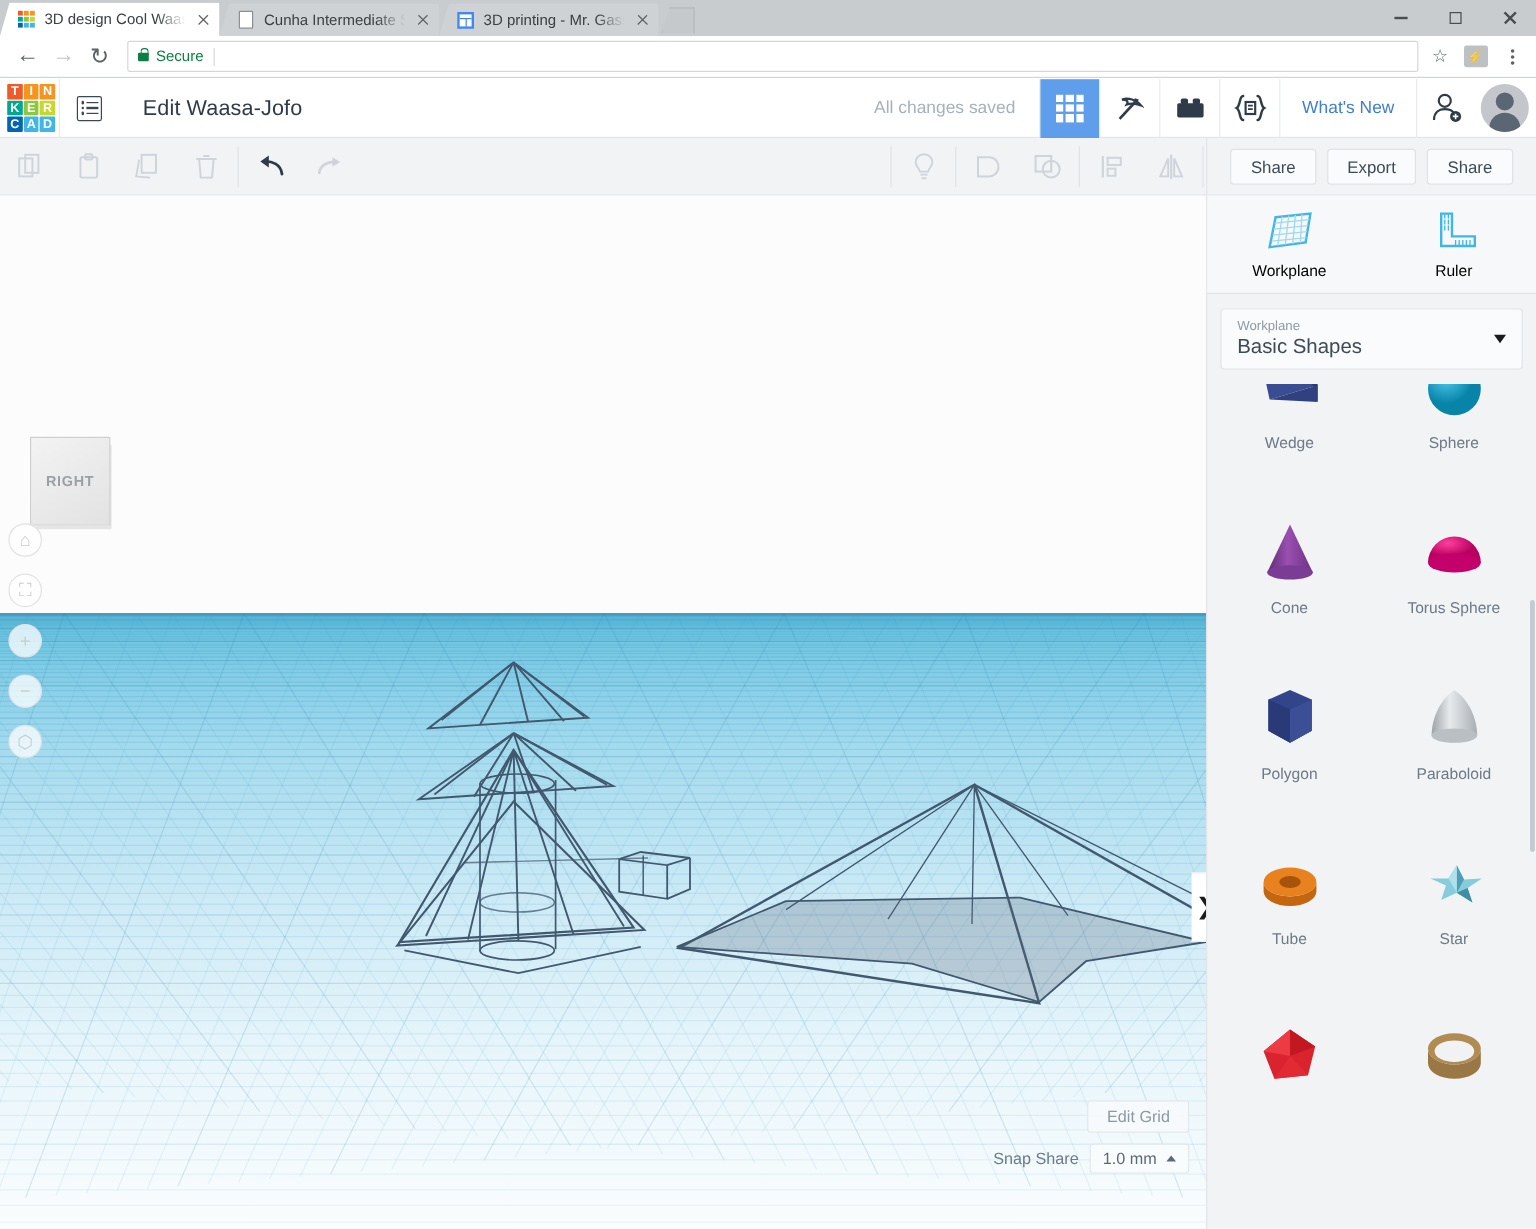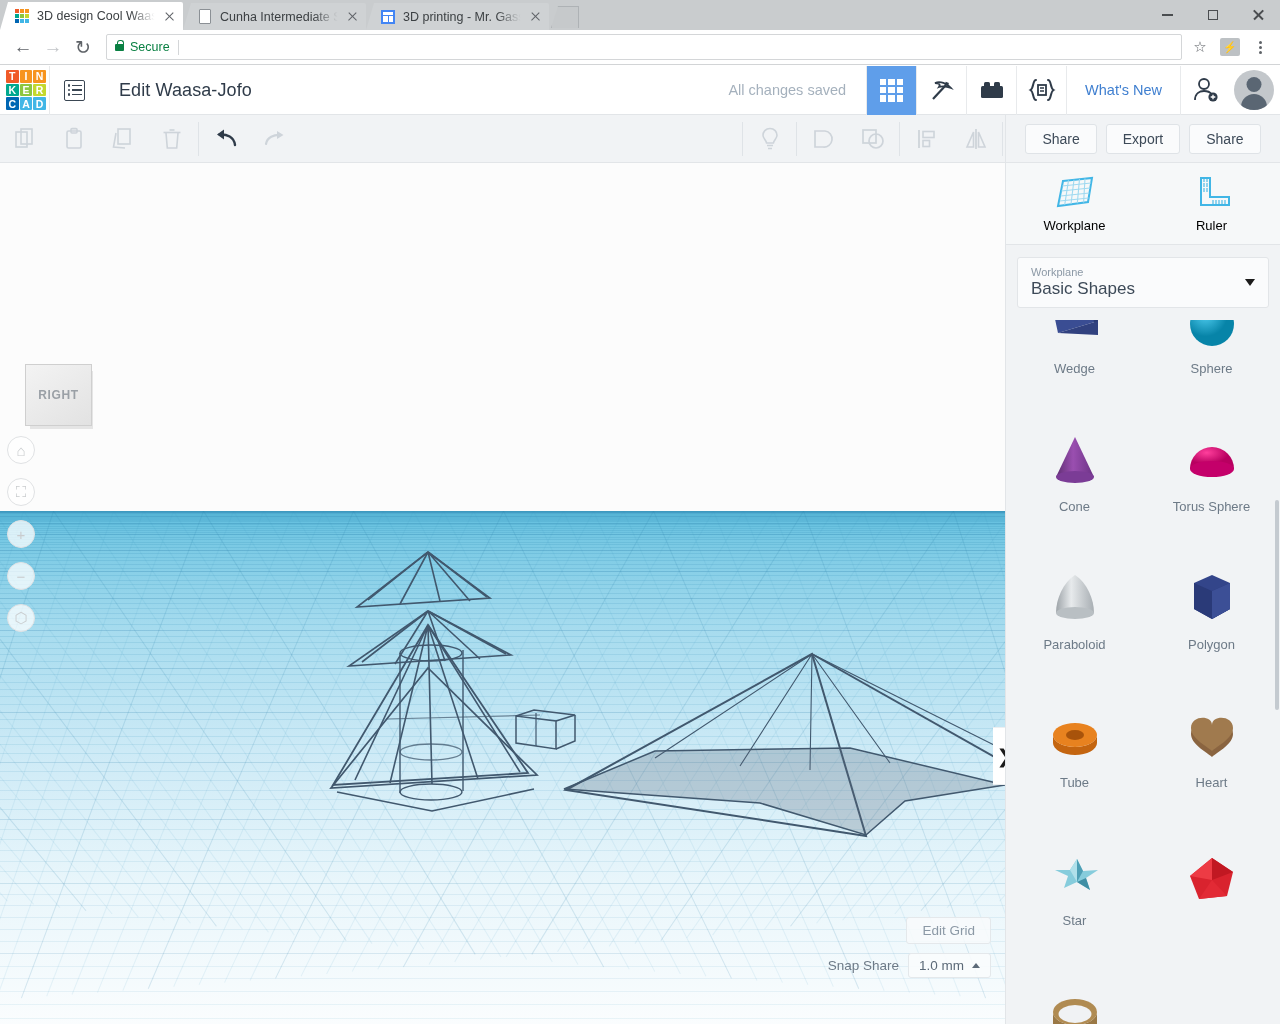--- a/index.html
+++ b/index.html
@@ -157,21 +157,21 @@
   .workplane { position:absolute; left:-420px; top:348px; width:1845px; height:520px;
     background: linear-gradient(to bottom, #5fbede 0%, #79c9e4 6%, #a5dbee 22%, #cdeaf6 46%, #e9f6fb 72%, #fbfdfe 100%); }
   .wp-lines-h { position:absolute; inset:0; }
   .wp-lines-h i { position:absolute; left:0; right:0; height:1px; background:rgba(60,150,190,0.35); }
   .wp-lines-v { position:absolute; inset:0; overflow:hidden; }
   .wp-lines-v i { position:absolute; top:0; bottom:0; width:1px; background:rgba(60,150,190,0.30);
     transform-origin: top center; }
   .wp-major { background:rgba(40,125,170,0.5) !important; }
 
   .viewcube {
-    position:absolute; left:25px; top:201px; width:67px; height:62px;
+    position:absolute; left:25px; top:201px; width:67px; height:74px;
     background: linear-gradient(145deg,#f3f3f3,#e2e2e2);
     border:1px solid #cfcfcf; display:flex; align-items:center; justify-content:center;
     font-size:12px; font-weight:bold; color:#9aa0a6; letter-spacing:0.6px;
     box-shadow: 3px 5px 0 -2px rgba(0,0,0,0.09); cursor:pointer;
   }
   .navbtns { position:absolute; left:7px; top:273px; display:flex; flex-direction:column; gap:14px; }
   .navcircle { width:28px;height:28px;border-radius:50%;border:1px solid #e0e2e4;
     display:flex;align-items:center;justify-content:center;color:#c9ccce;font-size:15px;
     background:rgba(255,255,255,0.75); cursor:pointer; }
   .collapse-tab {
@@ -778,66 +778,57 @@
               <path d="M7 38 A22 22 0 0 1 51 38 Z" fill="url(#gHs)"></path>
               <ellipse cx="29" cy="38" rx="22" ry="8" fill="#c4006a"></ellipse>
             </svg>
           </span>
           <span class="shape-label">Torus Sphere</span>
         </div>
 
         <div class="shape-cell">
           <span class="shape-art">
             <svg width="58" height="58" viewBox="0 0 58 58">
+              <path d="M11 14 L29 6 L47 14 L47 40 L29 50 L11 40 Z" fill="#33458a"></path>
+              <path d="M11 14 L29 22 L47 14 L47 40 L29 50 L11 40 Z" fill="#2a3a78"></path>
+              <path d="M29 22 L47 14 L47 40 L29 50 Z" fill="#3c4f96"></path>
+            </svg>
+          </span>
+          <span class="shape-label">Polygon</span>
+        </div>
+
+        <div class="shape-cell">
+          <span class="shape-art">
+            <svg width="58" height="58" viewBox="0 0 58 58">
               <defs>
                   <linearGradient id="gPb" x1="0" y1="0" x2="1" y2="0">
                     <stop offset="0" stop-color="#9da3a8"></stop>
                     <stop offset="0.4" stop-color="#e7eaec"></stop>
                     <stop offset="1" stop-color="#a8aeb3"></stop>
                   </linearGradient>
                 </defs>
               <path d="M29 6 C41 14 48 30 48 44 L10 44 C10 30 17 14 29 6 Z" fill="url(#gPb)"></path>
               <ellipse cx="29" cy="44" rx="19" ry="6" fill="#b9bfc3"></ellipse>
             </svg>
           </span>
           <span class="shape-label">Paraboloid</span>
         </div>
 
-        <div class="shape-cell">
-          <span class="shape-art">
-            <svg width="58" height="58" viewBox="0 0 58 58">
-              <path d="M11 14 L29 6 L47 14 L47 40 L29 50 L11 40 Z" fill="#33458a"></path>
-              <path d="M11 14 L29 22 L47 14 L47 40 L29 50 L11 40 Z" fill="#2a3a78"></path>
-              <path d="M29 22 L47 14 L47 40 L29 50 Z" fill="#3c4f96"></path>
-            </svg>
-          </span>
-          <span class="shape-label">Polygon</span>
-        </div>
-
 
         <div class="shape-cell">
           <span class="shape-art">
             <svg width="58" height="58" viewBox="0 0 58 58">
               <path d="M7 28 A22 12 0 0 0 51 28 L51 36 A22 12 0 0 1 7 36 Z" fill="#c46510"></path>
               <ellipse cx="29" cy="28" rx="22" ry="12" fill="#e8821f"></ellipse>
               <ellipse cx="29" cy="28" rx="9" ry="5" fill="#a8530b"></ellipse>
             </svg>
           </span>
           <span class="shape-label">Tube</span>
         </div>
 
-        <div class="shape-cell">
-          <span class="shape-art">
-            <svg width="58" height="58" viewBox="0 0 58 58">
-              <path d="M29 18 C29 8 8 8 8 21 C8 31 22 38 29 44 C36 38 50 31 50 21 C50 8 29 8 29 18 Z" fill="#8a6440" transform="translate(0,6)"></path>
-              <path d="M29 18 C29 8 8 8 8 21 C8 31 22 38 29 44 C36 38 50 31 50 21 C50 8 29 8 29 18 Z" fill="#a07a4e"></path>
-            </svg>
-          </span>
-          <span class="shape-label">Heart</span>
-        </div>
 
         <div class="shape-cell">
           <span class="shape-art">
             <svg width="58" height="58" viewBox="0 0 58 58">
               <path d="M31 14 L37 26 L52 25 L40 33 L44 45 L31 37 L18 43 L22 31 L9 25 L24 25 Z" fill="#86ccdc"></path>
               <path d="M31 14 L37 26 L31 37 Z" fill="#4e9fb5"></path>
               <path d="M31 14 L24 25 L31 37 Z" fill="#b0e0ea"></path>
               <path d="M31 37 L44 45 L40 33 Z" fill="#3f8ea4"></path>
             </svg>
           </span>

